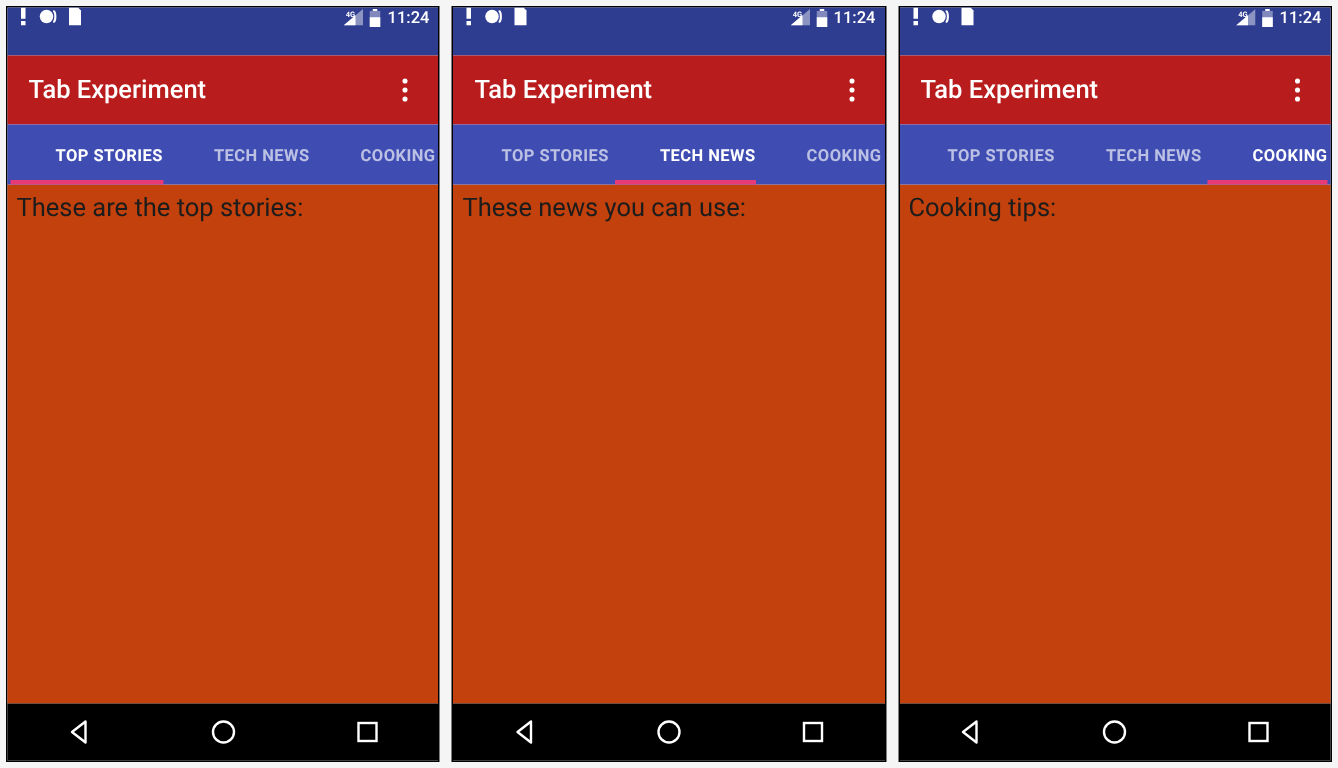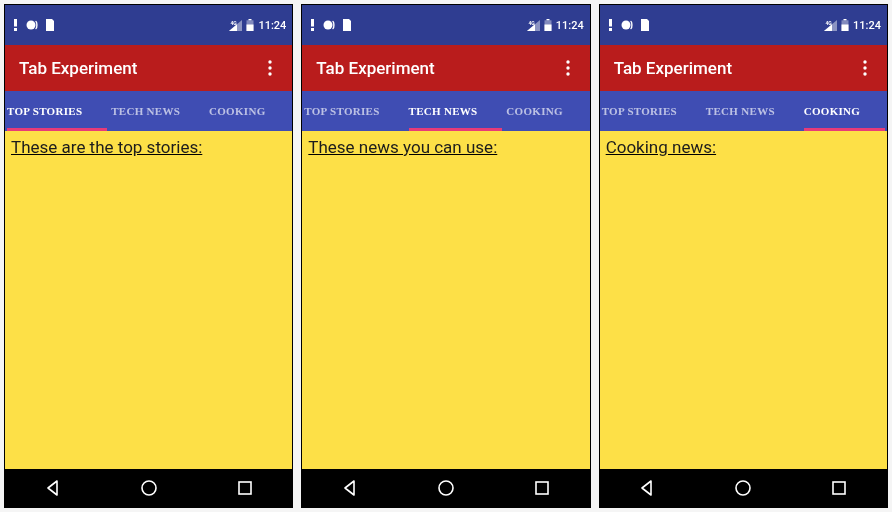--- a/index.html
+++ b/index.html
@@ -19,25 +19,25 @@
       height: 504px;
       background: #fff;
       border: 1px solid #000;
       display: flex;
       flex-direction: column;
       position: relative;
       box-sizing: border-box;
     }
     
     .statusbar {
-      height: 16px;
+      height: 32px;
       background: #2f3d91;
       display: flex;
-      align-items: center;
-      padding: 12px 6px;
+      align-items: flex-start;
+      padding: 0 6px;
       color: #fff;
       font-size: 11px;
       font-weight: 500;
     }
     .statusbar .left {
       display: flex;
       align-items: center;
       gap: 5px;
     }
     .statusbar .right {
@@ -69,48 +69,46 @@
     .tabs {
       background: #3f4db3;
       display: flex;
       height: 40px;
       position: relative;
     }
     .tab {
       flex: 1 1 auto;
       display: flex;
       align-items: center;
-      justify-content: flex-start;
+      justify-content: flex-end;
       font-size: 11px;
       font-weight: 700;
       letter-spacing: 0.3px;
       color: rgba(255,255,255,0.65);
       position: relative;
       cursor: pointer;
       padding: 0 2px;
-      font-family: Liberation Serif, serif;
     }
     .tab.active {
       color: #fff;
     }
     .tab.active::after {
       content: "";
       position: absolute;
       left: 2px;
       right: 2px;
       bottom: 0;
       height: 3px;
       background: #e73b78;
     }
     
     .content {
       flex: 1;
-      background: #fde047;
+      background: #c2410c;
       padding: 6px 6px;
-      text-decoration: underline;
     }
     .content-text {
       font-size: 17px;
       color: #1c1c1c;
     }
     
     .navbar {
       height: 38px;
       background: #000;
       display: flex;
@@ -340,21 +338,21 @@
         <span>TOP STORIES</span>
       </div>
     <div class="tab">
         <span>TECH NEWS</span>
       </div>
     <div class="tab active">
         <span>COOKING</span>
       </div>
   </div>
   <div class="content">
-    <div class="content-text">Cooking news:</div>
+    <div class="content-text">Cooking tips:</div>
   </div>
   <div class="navbar">
     <span class="navbtn">
         <svg width="18" height="18" viewBox="0 0 18 18">
           <path d="M13 2 L4 9 L13 16 Z" fill="none" stroke="#fff" stroke-width="1.6" stroke-linejoin="round"></path>
         </svg>
       </span>
     <span class="navbtn">
         <svg width="20" height="20" viewBox="0 0 20 20">
           <circle cx="10" cy="10" r="7" fill="none" stroke="#fff" stroke-width="1.6"></circle>

